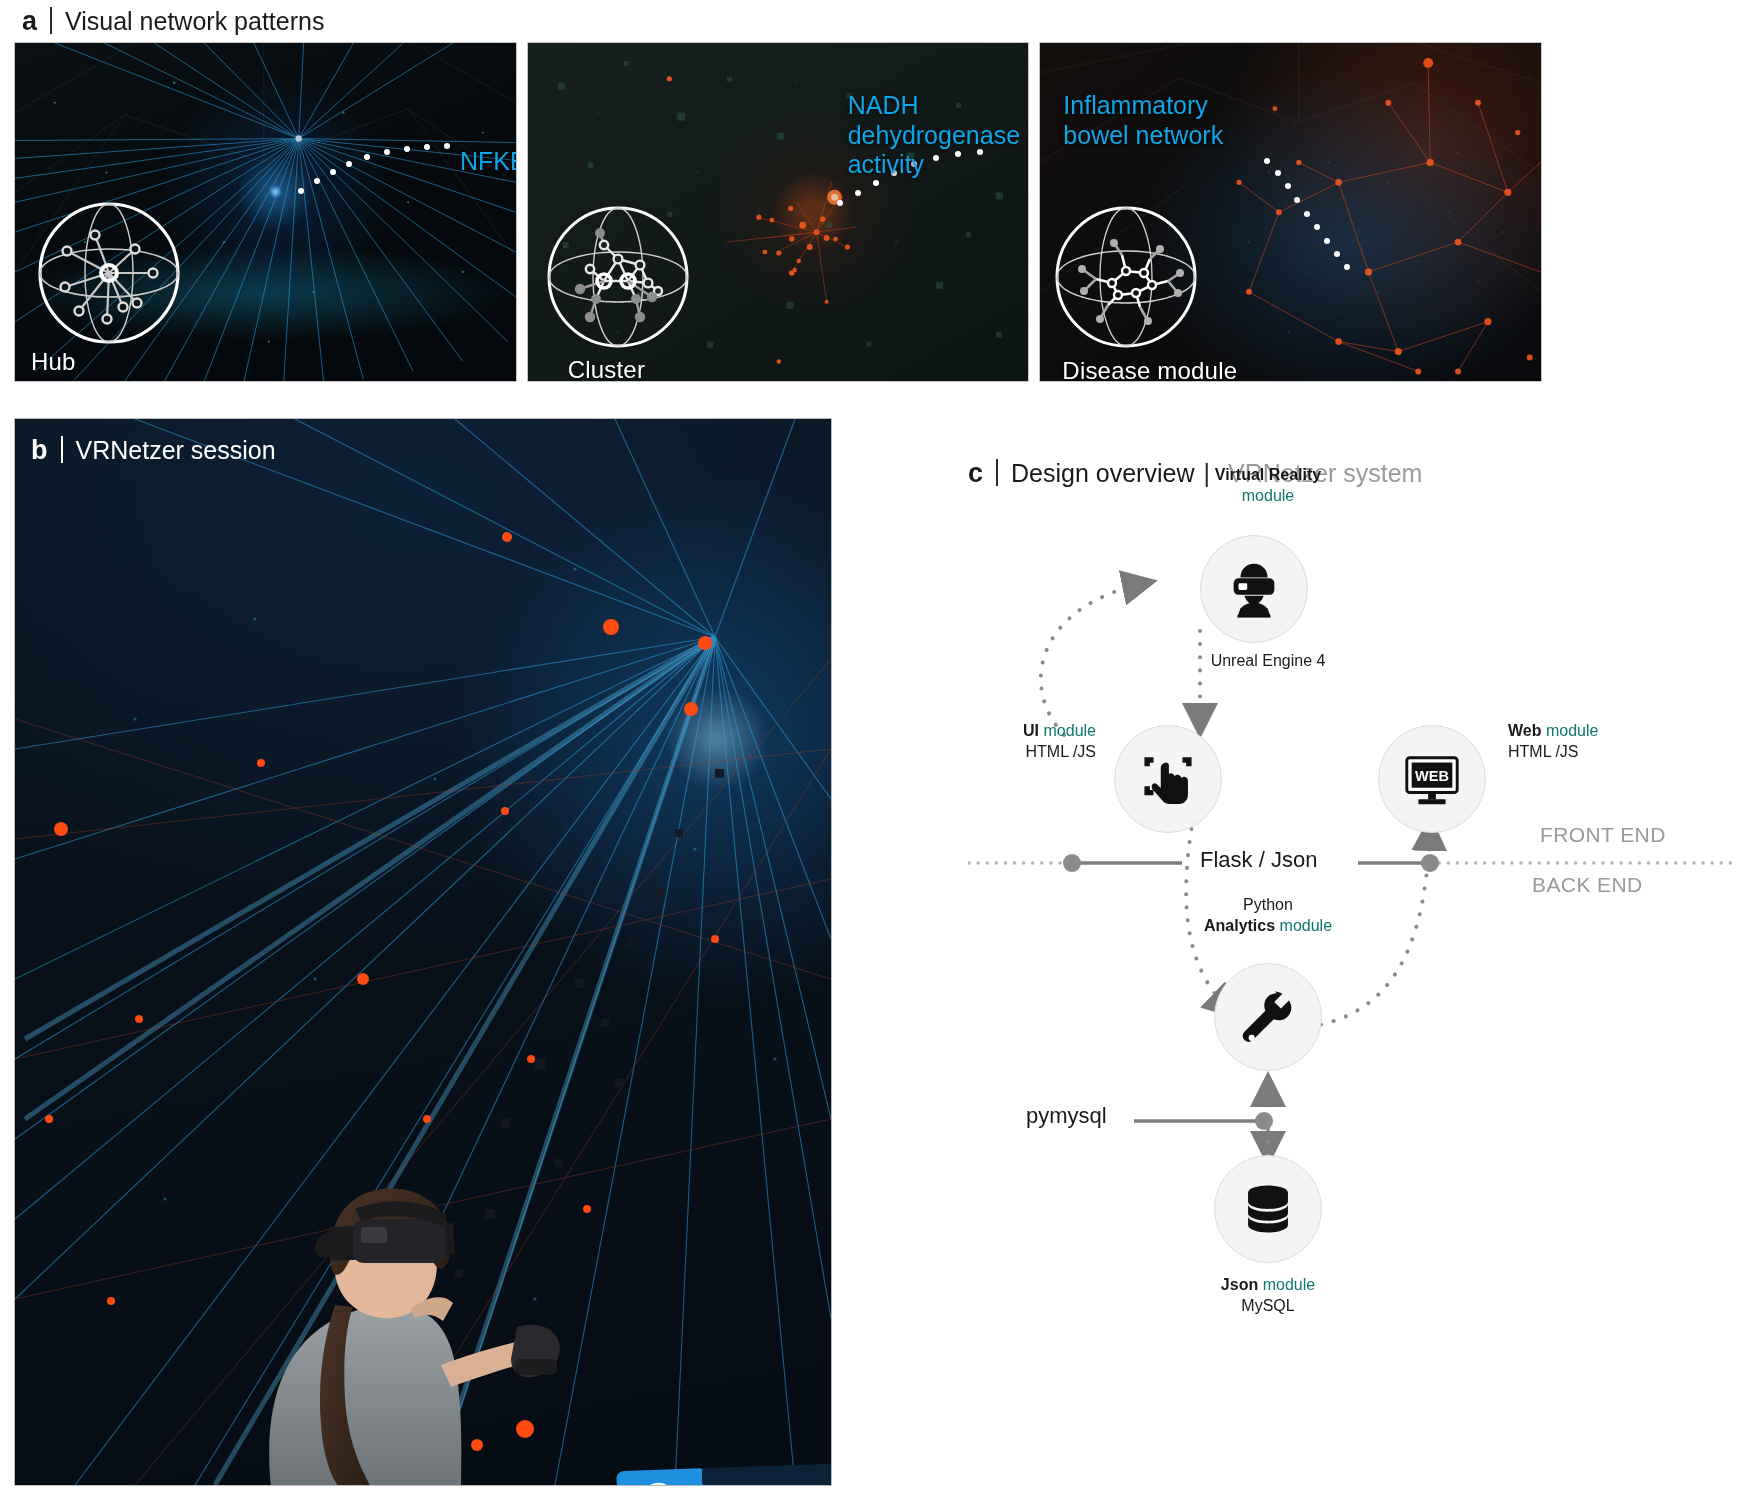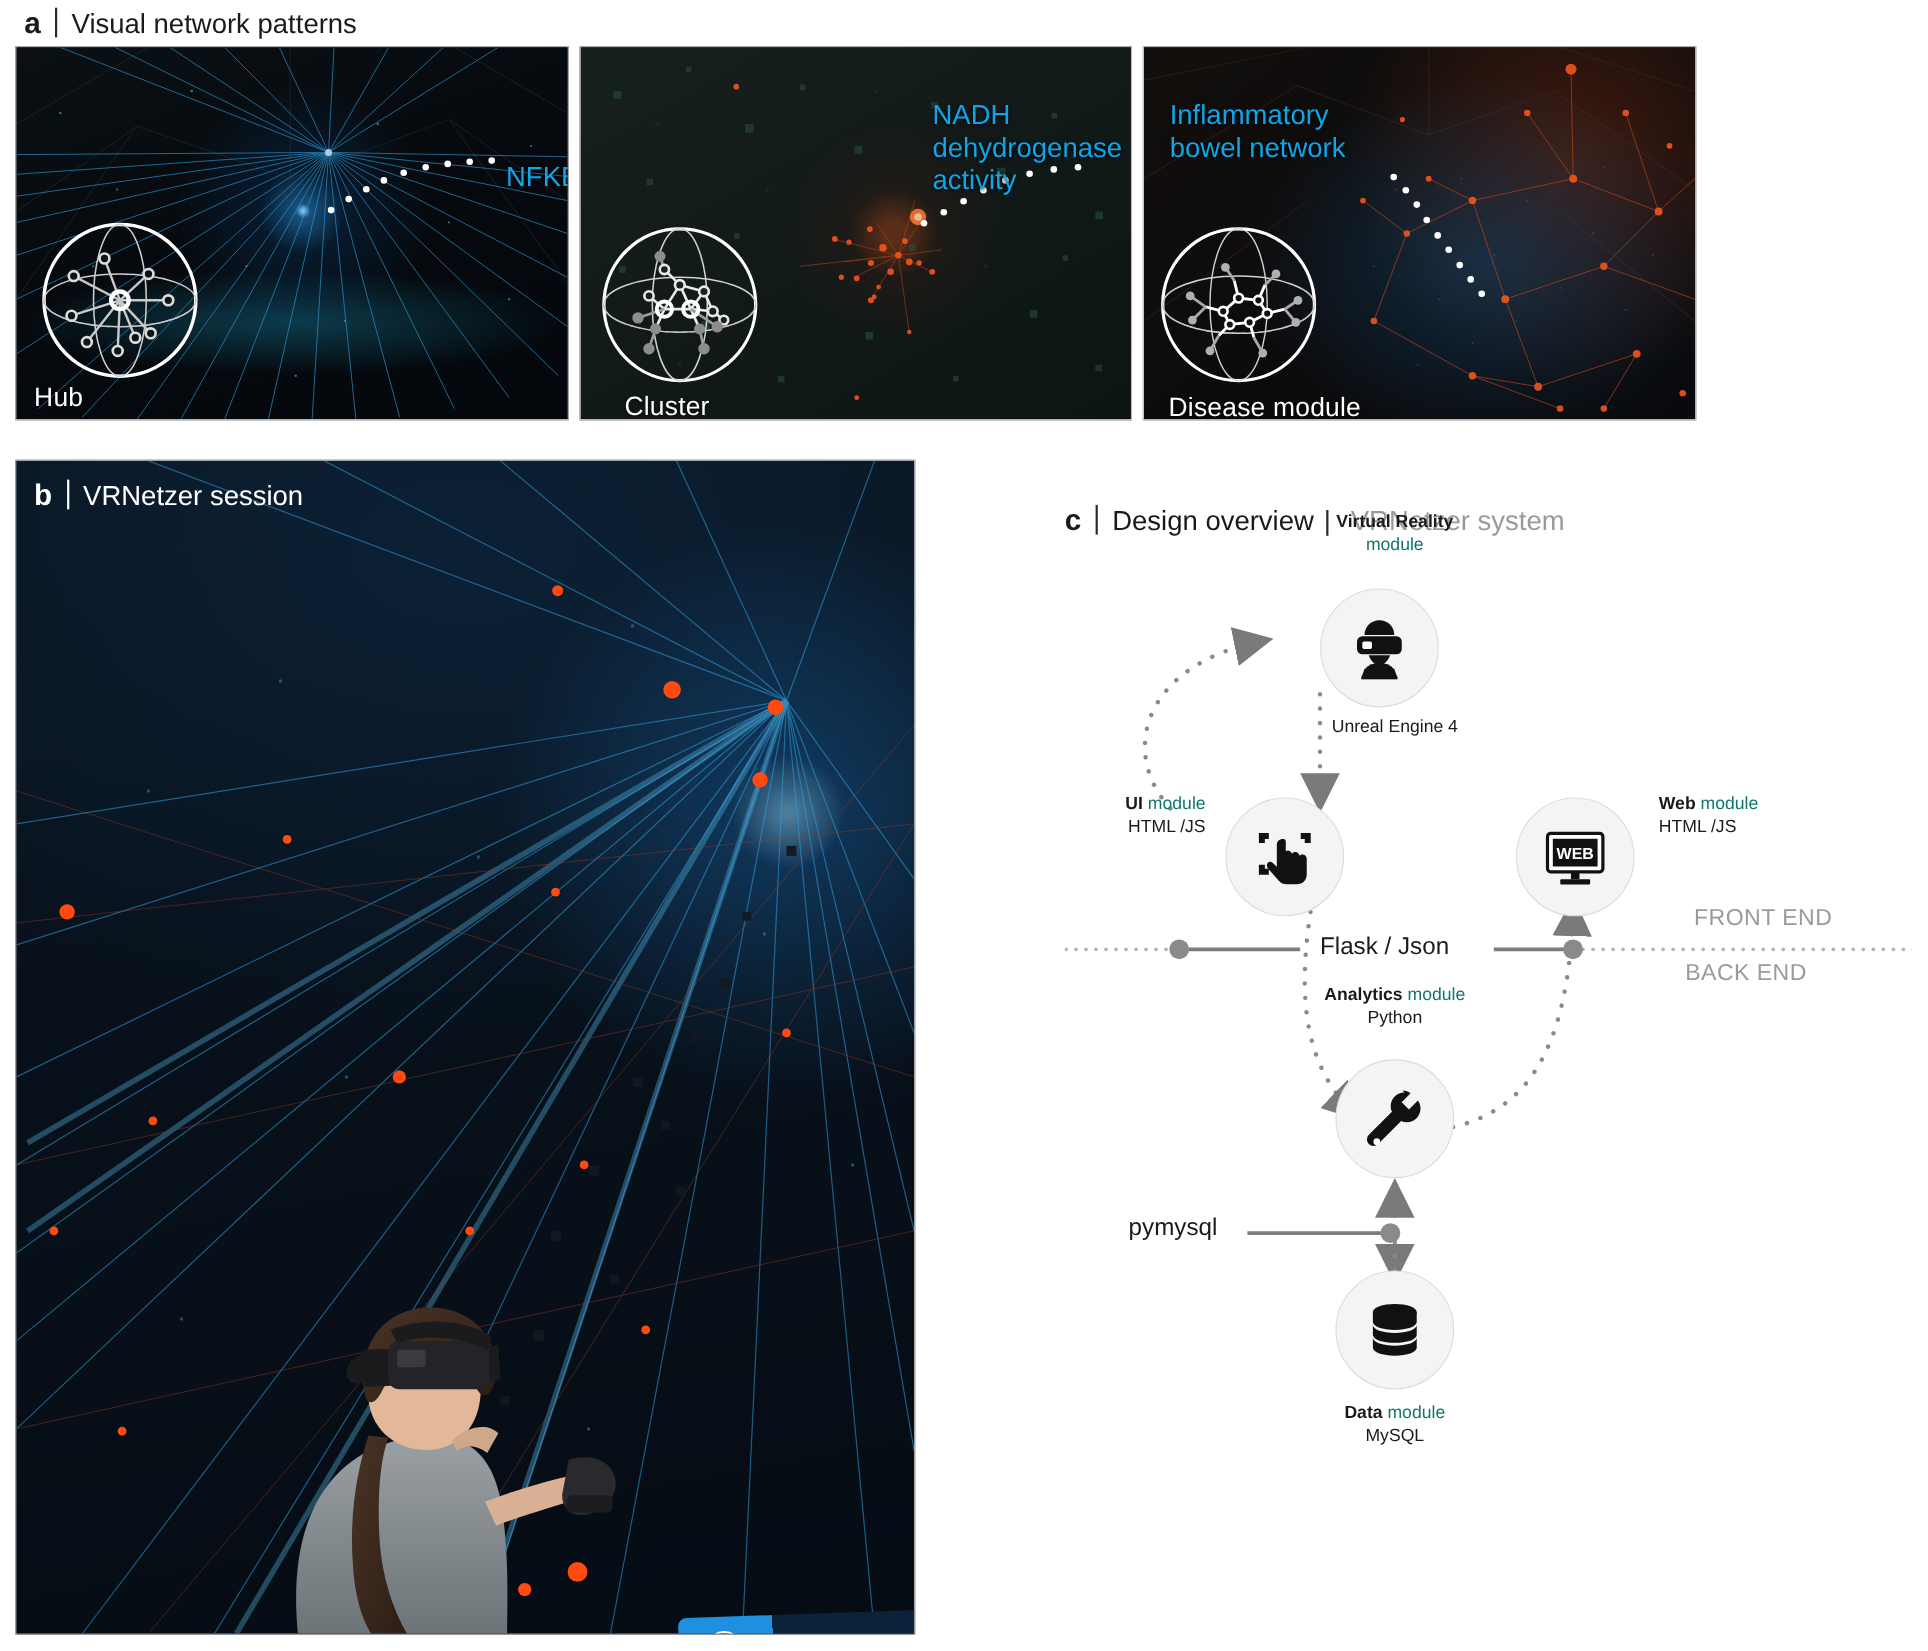--- a/index.html
+++ b/index.html
@@ -778,23 +778,23 @@
       <div><span class="b">Web</span>
            <span class="g">module</span></div>
       <div>HTML /JS</div>
     </div>
 
     <div class="edge-label" style="left:222px;top:392px">Flask / Json</div>
     <div class="end-label" style="left:572px;top:368px">FRONT END</div>
     <div class="end-label" style="left:564px;top:418px">BACK END</div>
 
     <div class="nlabel c" style="left:90px;top:440px;width:420px">
+      <div>Python</div>
       <div><span class="b">Analytics</span>
            <span class="g">module</span></div>
-      <div>Python</div>
     </div>
     <div class="node" style="left:246px;top:508px;width:108px;height:108px">
       <svg width="58" height="58" viewBox="0 0 64 64">
         <path d="M47 6 C39 6 32.5 12.5 32.5 20.5 C32.5 22.6 33 24.6 33.8 26.4
                  L9.5 50.7 C6.8 53.4 6.8 57.8 9.5 60.5 C12.2 63.2 16.6 63.2 19.3 60.5
                  L43.6 36.2 C45.4 37 47.4 37.5 49.5 37.5 C57.5 37.5 64 31 64 23
                  C64 19.8 63 16.9 61.2 14.5 L51.8 23.9 L44.1 16.2 L53.5 6.8
                  C51.1 5 48.2 4 45 4 Z" fill="#111" transform="translate(-3,0) scale(0.95)"></path>
         <circle cx="14" cy="55" r="3.4" fill="#fff"></circle>
       </svg>
@@ -806,19 +806,19 @@
       <svg width="58" height="58" viewBox="0 0 64 64">
         <ellipse cx="32" cy="14" rx="22" ry="8" fill="#111"></ellipse>
         <path d="M10 14 L10 24 C10 28.4 19.8 32 32 32 C44.2 32 54 28.4 54 24 L54 14 Z" fill="#111"></path>
         <path d="M10 27 L10 37 C10 41.4 19.8 45 32 45 C44.2 45 54 41.4 54 37 L54 27
                  C54 31.4 44.2 35 32 35 C19.8 35 10 31.4 10 27 Z" fill="#111"></path>
         <path d="M10 40 L10 50 C10 54.4 19.8 58 32 58 C44.2 58 54 54.4 54 50 L54 40
                  C54 44.4 44.2 48 32 48 C19.8 48 10 44.4 10 40 Z" fill="#111"></path>
       </svg>
     </div>
     <div class="nlabel c" style="left:90px;top:820px;width:420px">
-      <div><span class="b">Data</span>
+      <div><span class="b">Json</span>
            <span class="g">module</span></div>
       <div>MySQL</div>
     </div>
   </div>
 
 </div>
 
 </body></html>

